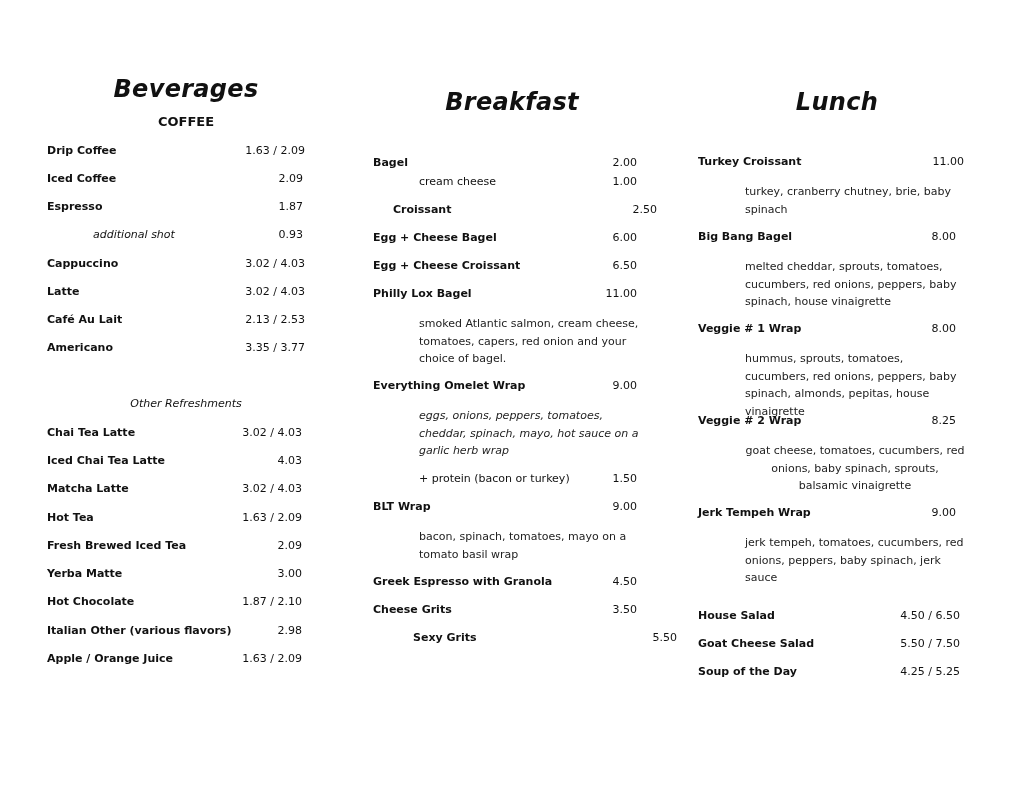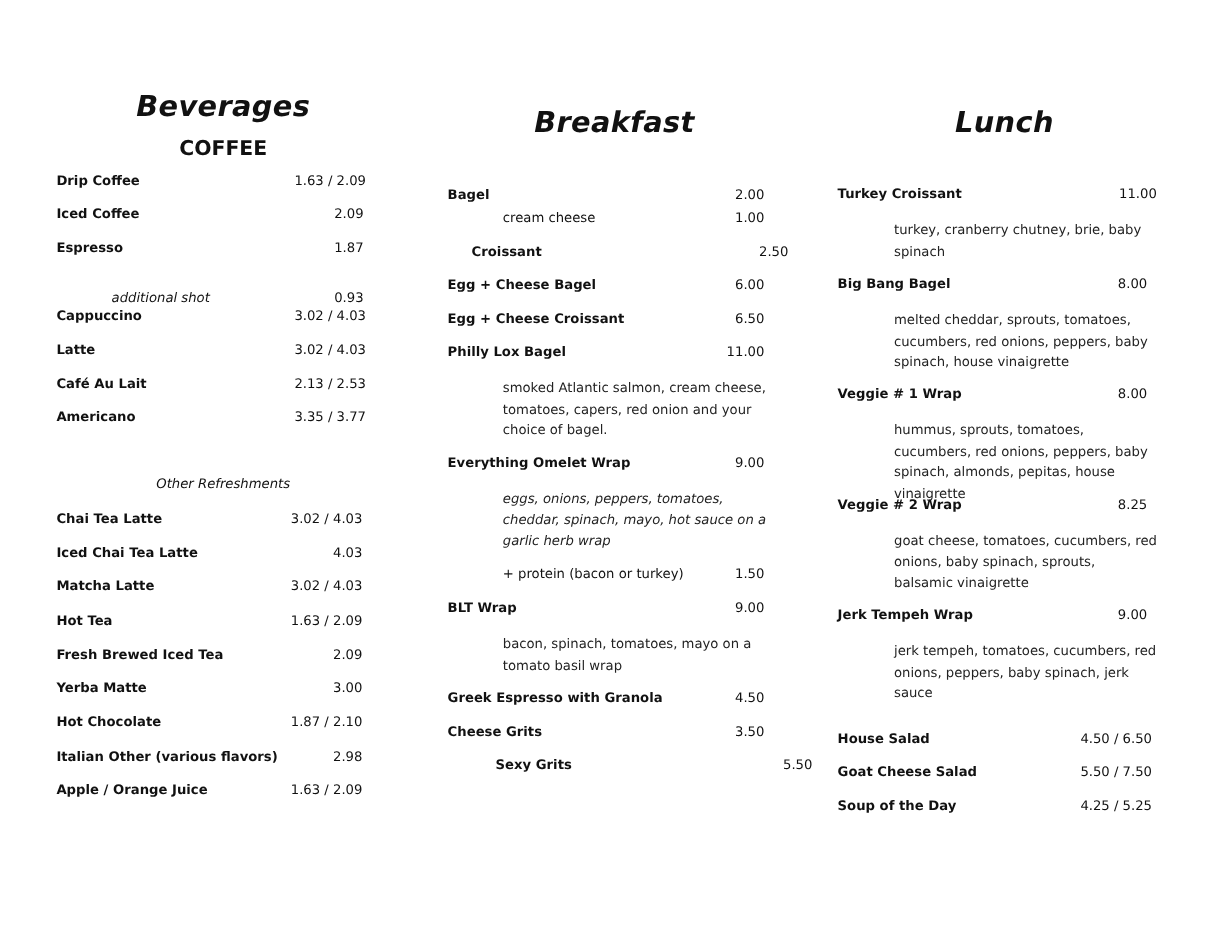--- a/index.html
+++ b/index.html
@@ -1,20 +1,20 @@
 <!DOCTYPE html>
 <html><head>
   <meta charset="utf-8">
   <style>
     html, body { margin: 0; padding: 0; background: #ffffff; }
     body { width: 1024px; height: 791px; position: relative; overflow: hidden;
            font-family: "DejaVu Sans", "Liberation Sans", sans-serif; color: #111; }
     .title { position: absolute; font-family: "DejaVu Sans", sans-serif; font-weight: bold;
              font-style: italic; font-size: 24px; text-align: center; letter-spacing: 0.3px; }
-    .sub { position: absolute; font-size: 17px; text-align: center; }
+    .sub { position: absolute; font-size: 13px; text-align: center; }
     .row { position: absolute; height: 16px; font-size: 11px; line-height: 16px; }
     .row .name { position: absolute; left: 0; top: 0; font-weight: bold; white-space: nowrap; }
     .row .name.italic { font-weight: normal; font-style: italic; }
     .row .name.plain { font-weight: normal; }
     .row .price { position: absolute; top: 0; white-space: nowrap; font-weight: normal; }
     .desc { position: absolute; font-size: 11px; line-height: 17.5px; color: #222; }
   </style>
 </head>
 <body>
 
@@ -26,21 +26,21 @@
   <span class="price" style="right:0;">1.63 / 2.09</span>
 </div>
 <div class="row" style="left:47px; top:171px; width:258px;">
   <span class="name">Iced Coffee</span>
   <span class="price" style="right:2px;">2.09</span>
 </div>
 <div class="row" style="left:47px; top:199px; width:258px;">
   <span class="name">Espresso</span>
   <span class="price" style="right:2px;">1.87</span>
 </div>
-<div class="row" style="left:93px; top:227px; width:212px;margin-top:14px;">
+<div class="row" style="left:93px; top:227px; width:212px;">
   <span class="name italic">additional shot</span>
   <span class="price" style="right:2px;">0.93</span>
 </div>
 <div class="row" style="left:47px; top:256px; width:258px;">
   <span class="name">Cappuccino</span>
   <span class="price" style="right:0;">3.02 / 4.03</span>
 </div>
 <div class="row" style="left:47px; top:284px; width:258px;">
   <span class="name">Latte</span>
   <span class="price" style="right:0;">3.02 / 4.03</span>
@@ -167,21 +167,21 @@
 <div class="row" style="left:698px; top:321px; width:258px;">
   <span class="name">Veggie # 1 Wrap</span>
   <span class="price" style="right:0;">8.00</span>
 </div>
 <div class="desc" style="left:745px; top:350px; width:222px;">hummus, sprouts, tomatoes, cucumbers, red onions, peppers, baby spinach, almonds, pepitas, house vinaigrette</div>
 
 <div class="row" style="left:698px; top:413px; width:258px;">
   <span class="name">Veggie # 2 Wrap</span>
   <span class="price" style="right:0;padding-left:28px;">8.25</span>
 </div>
-<div class="desc" style="left:745px; top:442px; width:220px;">goat cheese, tomatoes, cucumbers, red onions, baby spinach, sprouts, balsamic vinaigrette</div>
+<div class="desc" style="left:745px; top:442px; width:220px;text-align:center;">goat cheese, tomatoes, cucumbers, red onions, baby spinach, sprouts, balsamic vinaigrette</div>
 
 <div class="row" style="left:698px; top:505px; width:258px;">
   <span class="name">Jerk Tempeh Wrap</span>
   <span class="price" style="right:0;">9.00</span>
 </div>
 <div class="desc" style="left:745px; top:534px; width:225px;">jerk tempeh, tomatoes, cucumbers, red onions, peppers, baby spinach, jerk sauce</div>
 
 <div class="row" style="left:698px; top:608px; width:262px;">
   <span class="name">House Salad</span>
   <span class="price" style="right:0;">4.50 / 6.50</span>

